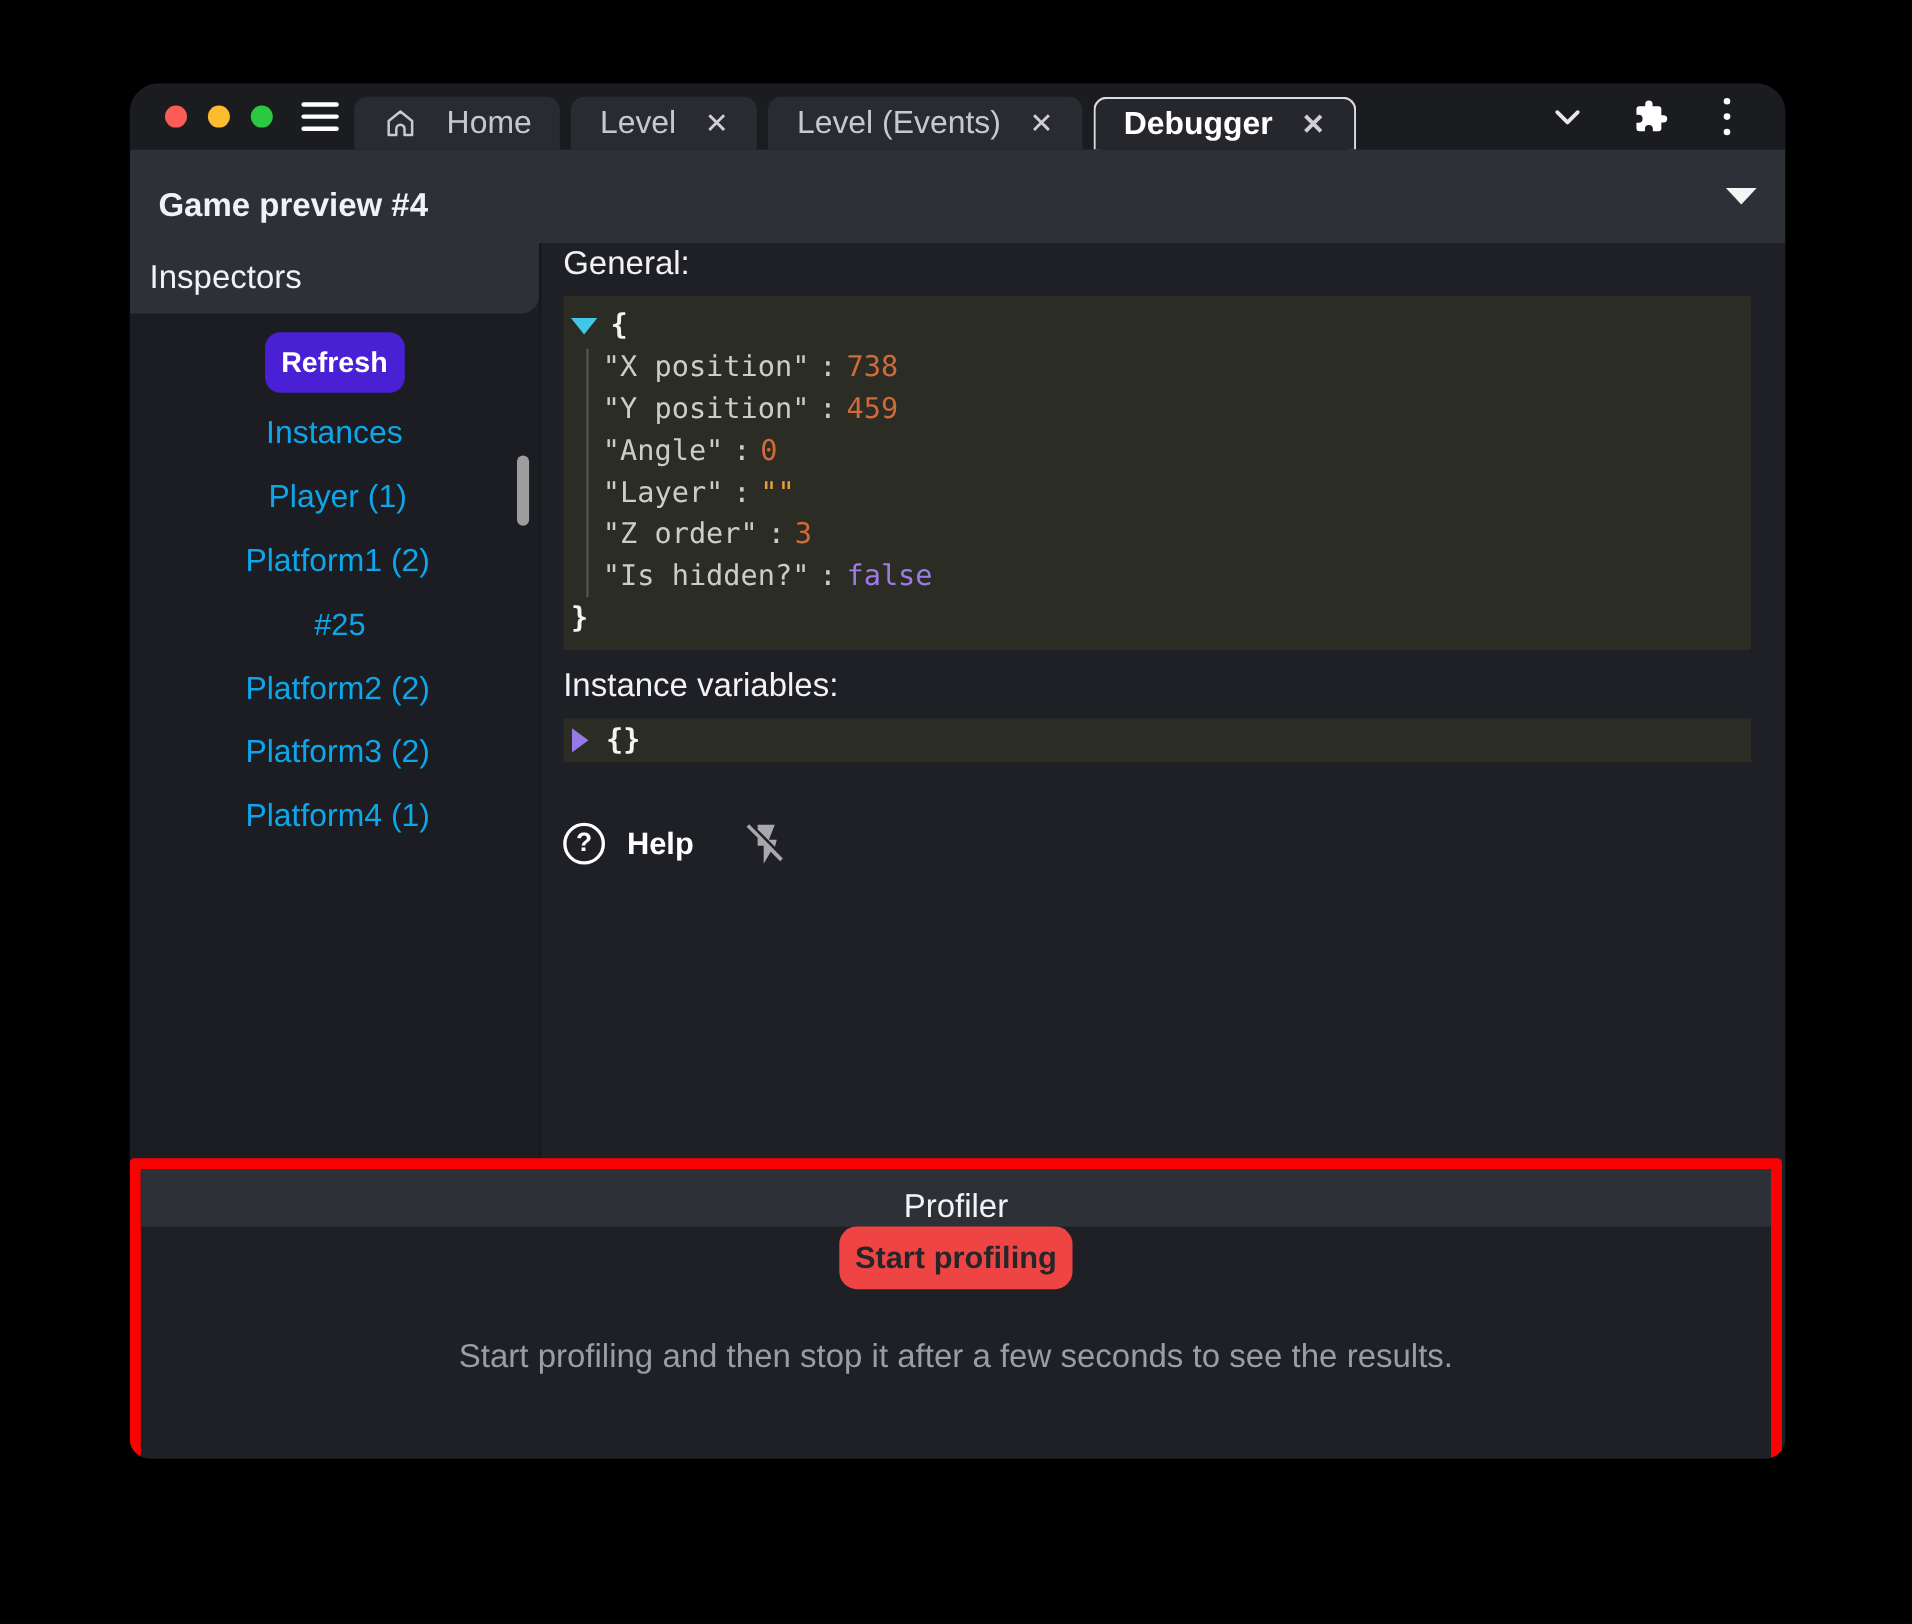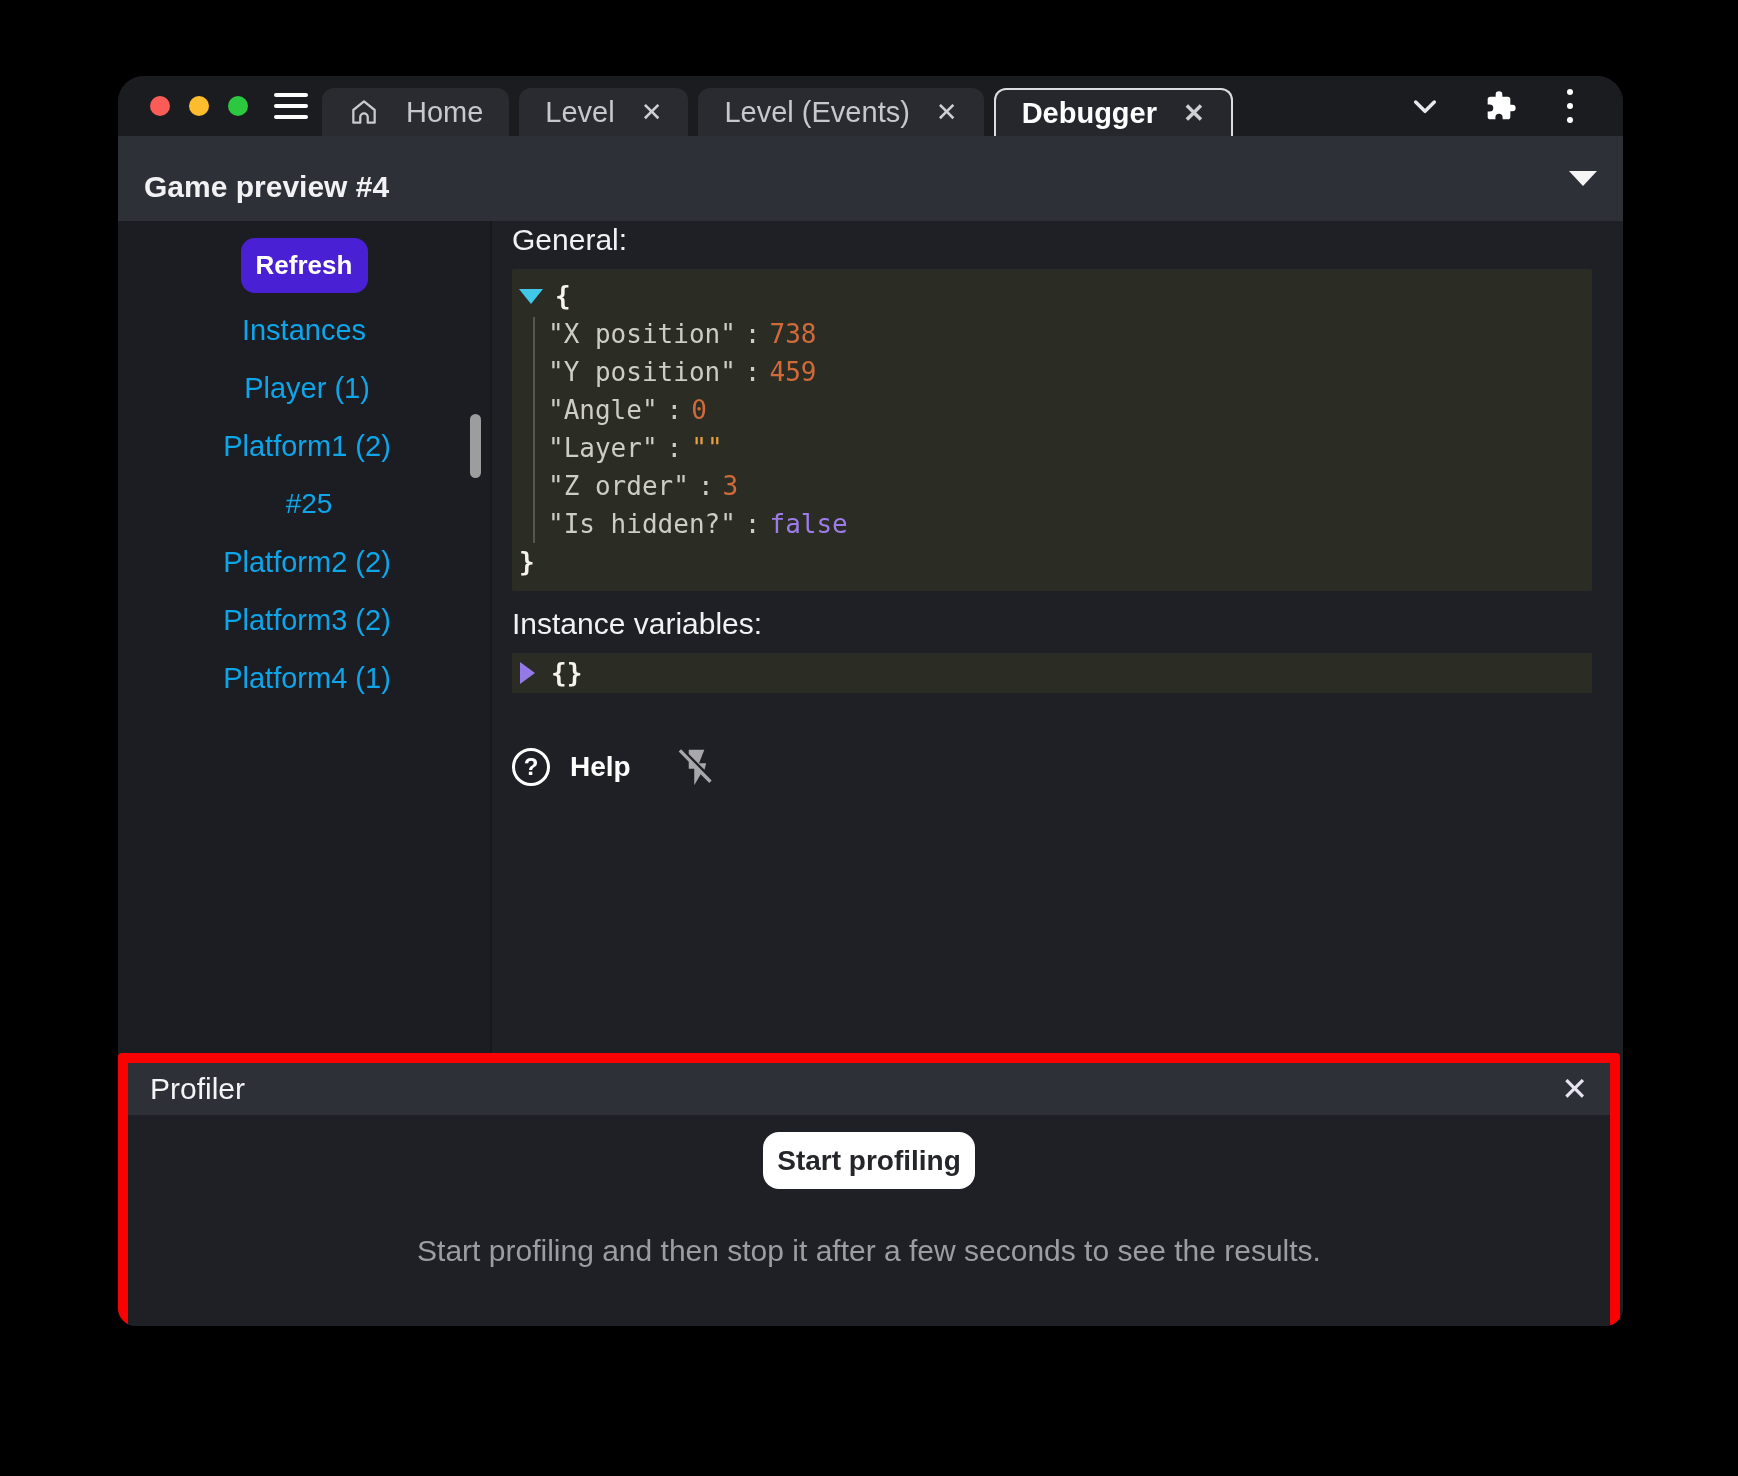--- a/index.html
+++ b/index.html
@@ -82,25 +82,25 @@
   .help-ic { width:38px; height:38px; border:3px solid #fff; border-radius:50%; display:flex; align-items:center; justify-content:center;
     color:#fff; font-size:24px; font-weight:bold; cursor:pointer; }
   .help-row b { color:#fff; font-size:28px; }
   .flash-off { width:44px; height:44px; margin-left:24px; cursor:pointer; }
 
   
   .profiler {
     position:absolute; left:0; top:832px; width:1502px; height:412px; z-index:5;
     border:10px solid #fa0202; background:#1e2025; border-radius:4px 4px 12px 16px;
   }
-  .prof-header { height:52px; background:#2e3038; display:flex; align-items:center; justify-content:space-between; padding:0 22px; }
+  .prof-header { height:52px; background:#2e3038; display:flex; align-items:center; justify-content:space-between; padding:17px 22px;flex-direction:column; }
   .prof-header h2 { font-size:30px; font-weight:500; color:#f4f4f6; }
   .prof-close { font-size:32px; color:#e6e4f0; cursor:pointer; line-height:1; }
   .prof-body { text-align:center; }
-  .start-btn { margin-top:17px; height:57px; padding:0 14px; border:none; border-radius:16px; background:#ffffff;
+  .start-btn { height:57px; padding:0 14px; border:none; border-radius:16px; background:#ef4444;
     color:#25262a; font-size:28px; font-weight:bold; font-family:inherit; cursor:pointer; }
   .prof-msg { margin-top:45px; font-size:30px; color:#9c9da3; }
 </style>
 </head>
 <body>
 
 <div class="window">
 
   <div class="titlebar">
     <div class="traffic">
@@ -152,20 +152,23 @@
 
 
   <div class="preview-bar">
     <h1>Game preview #4</h1>
     <span class="tri-down"></span>
   </div>
 
   <div class="content">
 
     <div class="left-panel">
+      <div class="left-header">
+        <h2>Inspectors</h2>
+      </div>
       <button class="refresh">Refresh</button>
       <div class="tree">
 
           <div class="tree-item lvl0">
             <span>Instances</span>
           </div>
 
           <div class="tree-item lvl1">
             <span>Player (1)</span>
           </div>

